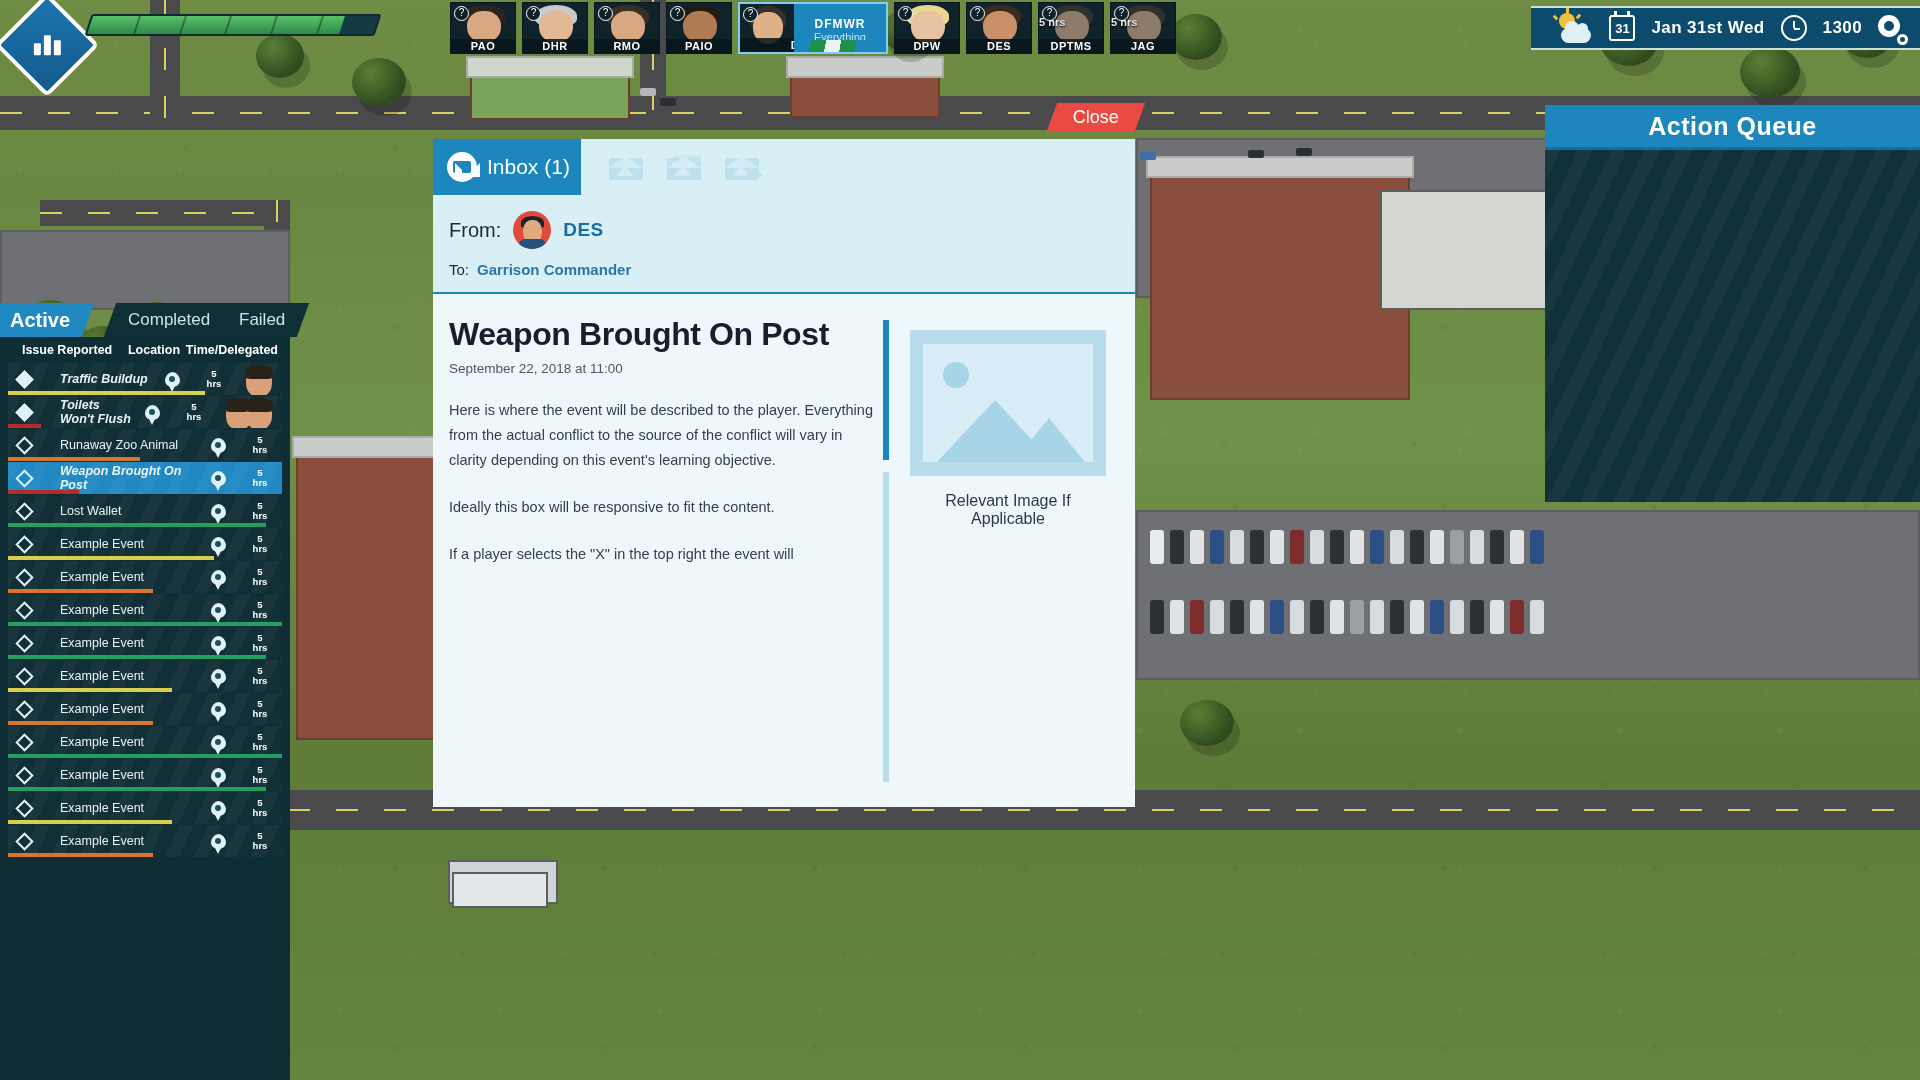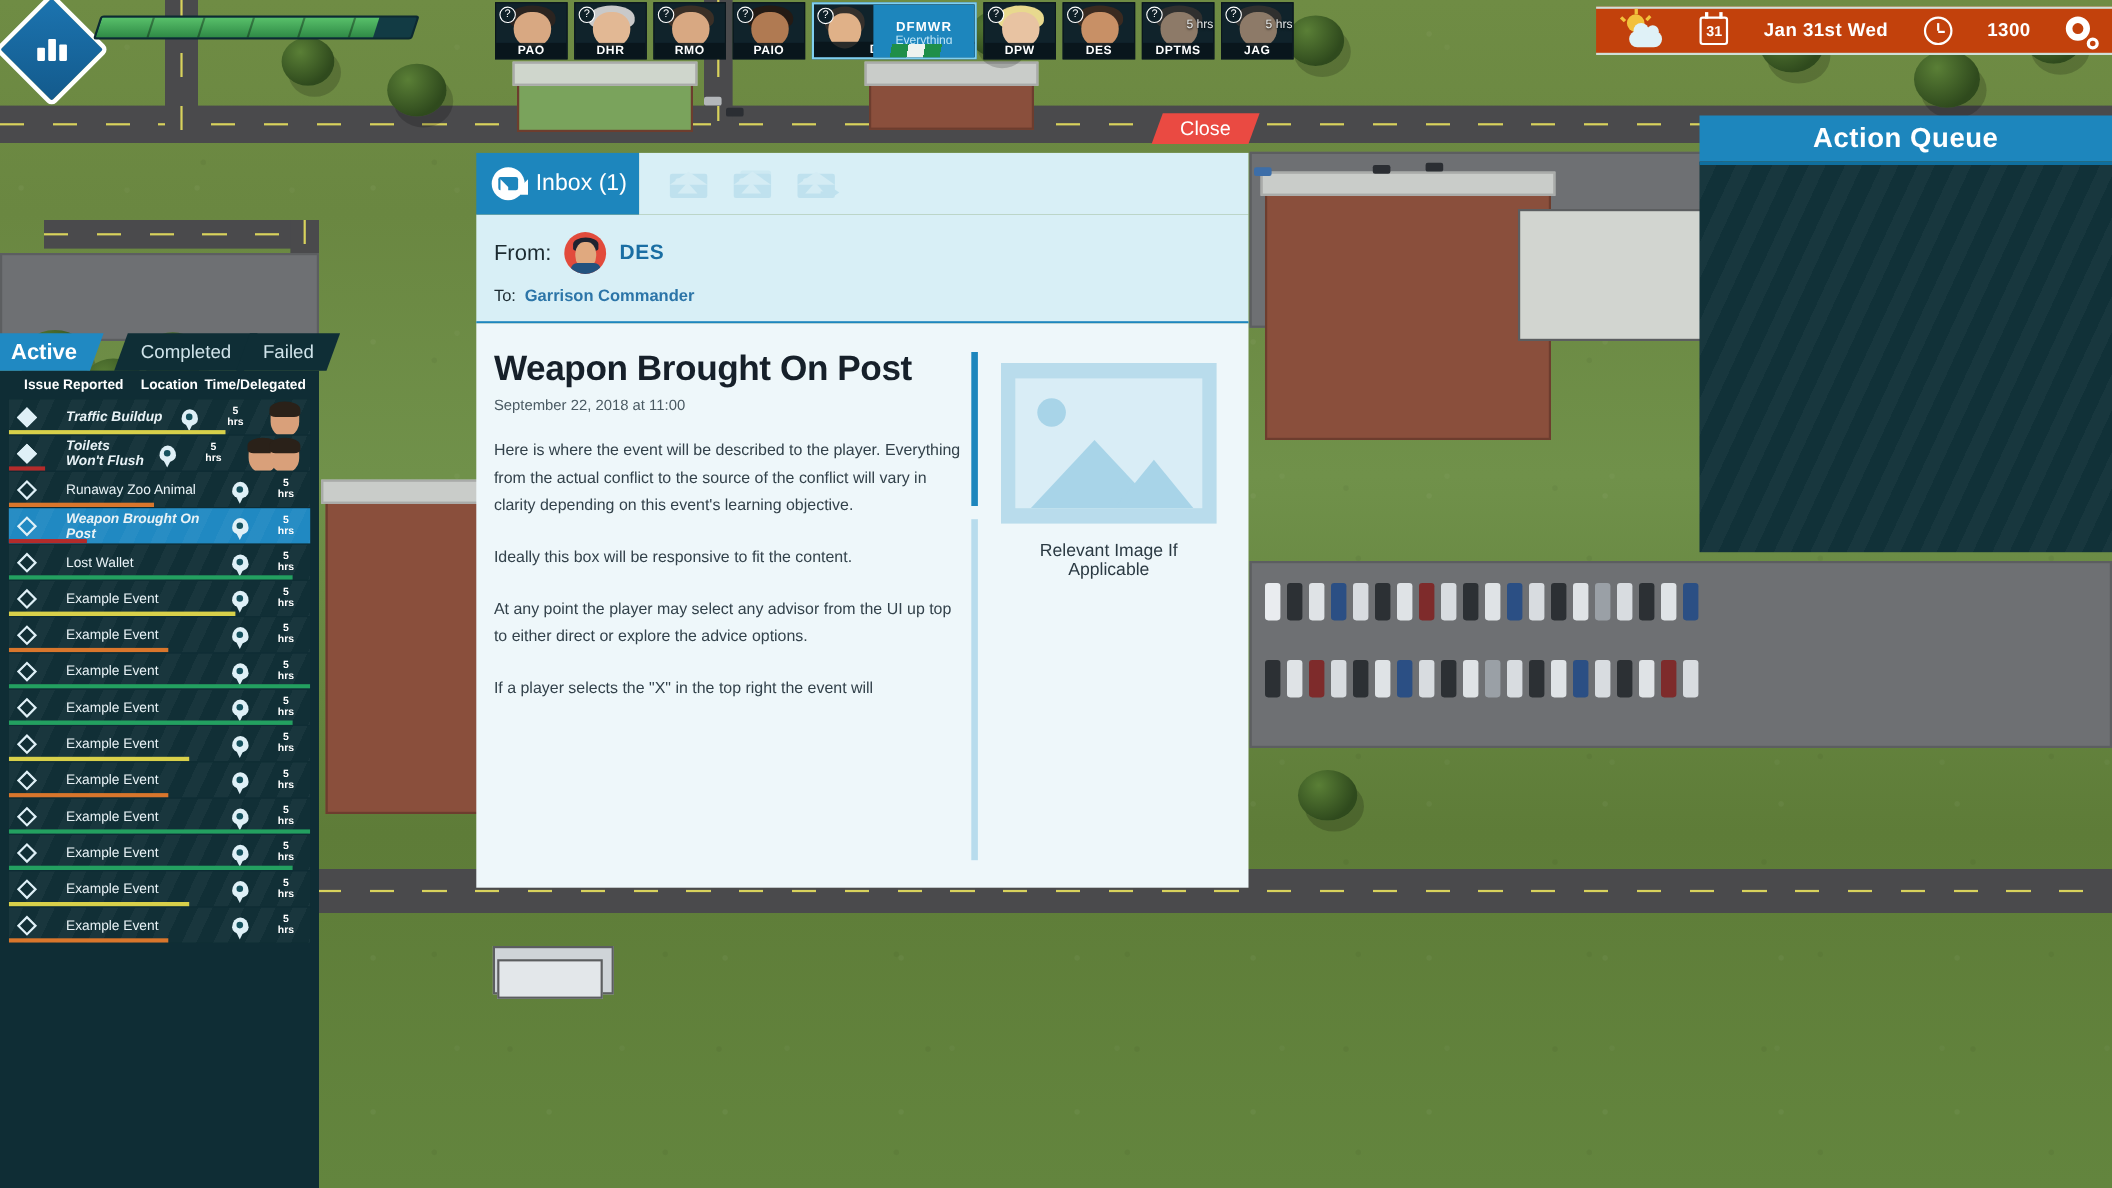--- a/index.html
+++ b/index.html
@@ -75,42 +75,42 @@
     position:absolute; left:0; right:0; bottom:0; height:14px; line-height:14px;
     text-align:center; color:#fff; font-size:11px; font-weight:bold; letter-spacing:.5px;
     background:rgba(8,20,26,.85);
   }
   .advisor .q{
     position:absolute; left:3px; top:3px; width:15px; height:15px; border-radius:50%;
     background:#0e2028; border:1.5px solid #ffffff; color:#fff;
     font-size:10px; line-height:12px; text-align:center; z-index:3;
   }
   .advisor .hrs{
-    position:absolute; left:0; right:0; top:13px; text-align:right; color:#e6e9ea;
-    font-size:11px; font-weight:normal; z-index:2; text-shadow:0 1px 2px #000;
+    position:absolute; left:0; right:0; top:13px; text-align:left; color:#e6e9ea;
+    font-size:11px; font-weight:bold; z-index:2; text-shadow:0 1px 2px #000;
   }
   .advisor.selected{ width:150px; border:2px solid #7fd0f0; }
   .advisor.selected .panel{
     position:absolute; right:0; top:0; width:92px; height:52px; background:#1d86bd;
     display:flex; flex-direction:column; align-items:center; justify-content:center; color:#fff;
   }
   .advisor.selected .panel .p1{ font-size:12px; font-weight:bold; letter-spacing:1px; }
   .advisor.selected .panel .p2{ font-size:11px; color:#bfe6f7; }
   .advisor.selected .flagbar{
     position:absolute; right:0; bottom:-2px; width:92px; height:14px;
     background:linear-gradient(100deg,#1d86bd 0 18%, #1f8f49 18% 34%, #eef3ef 34% 50%, #1f8f49 50% 66%, #1d86bd 66% 100%);
   }
   .face-hair{ position:absolute; border-radius:50% 50% 38% 38%; }
   .face-skin{ position:absolute; border-radius:46% 46% 50% 50%; }
 
   
   #clock-bar{
     position:absolute; right:0; top:6px; height:44px; display:flex; align-items:center;
-    gap:32px; padding:0 16px 0 26px; color:#fff; pointer-events:auto;
-    background:#c2410c; border-top:2px solid #cfe0d8; border-bottom:2px solid #cfe0d8;
+    gap:16px; padding:0 16px 0 26px; color:#fff; pointer-events:auto;
+    background:#0c4a6e; border-top:2px solid #cfe0d8; border-bottom:2px solid #cfe0d8;
   }
   #clock-bar .lbl{ font-size:17px; font-weight:bold; letter-spacing:.4px; }
   .cal-icon{ position:relative; width:26px; height:26px; border:2.5px solid #fff; border-radius:3px; }
   .cal-icon::before{ content:""; position:absolute; left:3px; top:-6px; width:3px; height:6px; background:#fff; }
   .cal-icon::after{ content:""; position:absolute; right:3px; top:-6px; width:3px; height:6px; background:#fff; }
   .cal-num{ position:absolute; inset:4px 0 0 0; text-align:center; font-size:13px; font-weight:bold; color:#fff; }
   .clock-icon{ width:26px; height:26px; border:2.5px solid #fff; border-radius:50%; position:relative; }
   .clock-icon::before{ content:""; position:absolute; left:49%; top:20%; width:2px; height:32%; background:#fff; }
   .clock-icon::after{ content:""; position:absolute; left:50%; top:49%; width:28%; height:2px; background:#fff; }
   .sun-cloud{ position:relative; width:36px; height:30px; }
@@ -708,21 +708,20 @@
     </div>
   </div>
 
   <div class="inbox-content">
     <div class="msg-left">
       <div class="msg-title">Weapon Brought On Post</div>
       <div class="msg-date">September 22, 2018 at 11:00</div>
       <div class="msg-body" id="msg-body">
           <p>Here is where the event will be described to the player. Everything from the actual conflict to the source of the conflict will vary in clarity depending on this event's learning objective.</p>
           <p>Ideally this box will be responsive to fit the content.</p>
-          <p>At any point the player may select any advisor from the UI up top to either direct or explore the advice options.</p>
           <p>If a player selects the "X" in the top right the event will</p>
         </div>
     </div>
     <div class="scroll-track">
       <div class="scroll-a"></div>
       <div class="scroll-b"></div>
     </div>
     <div class="msg-right">
       <div class="img-frame">
         <div class="img-inner">

